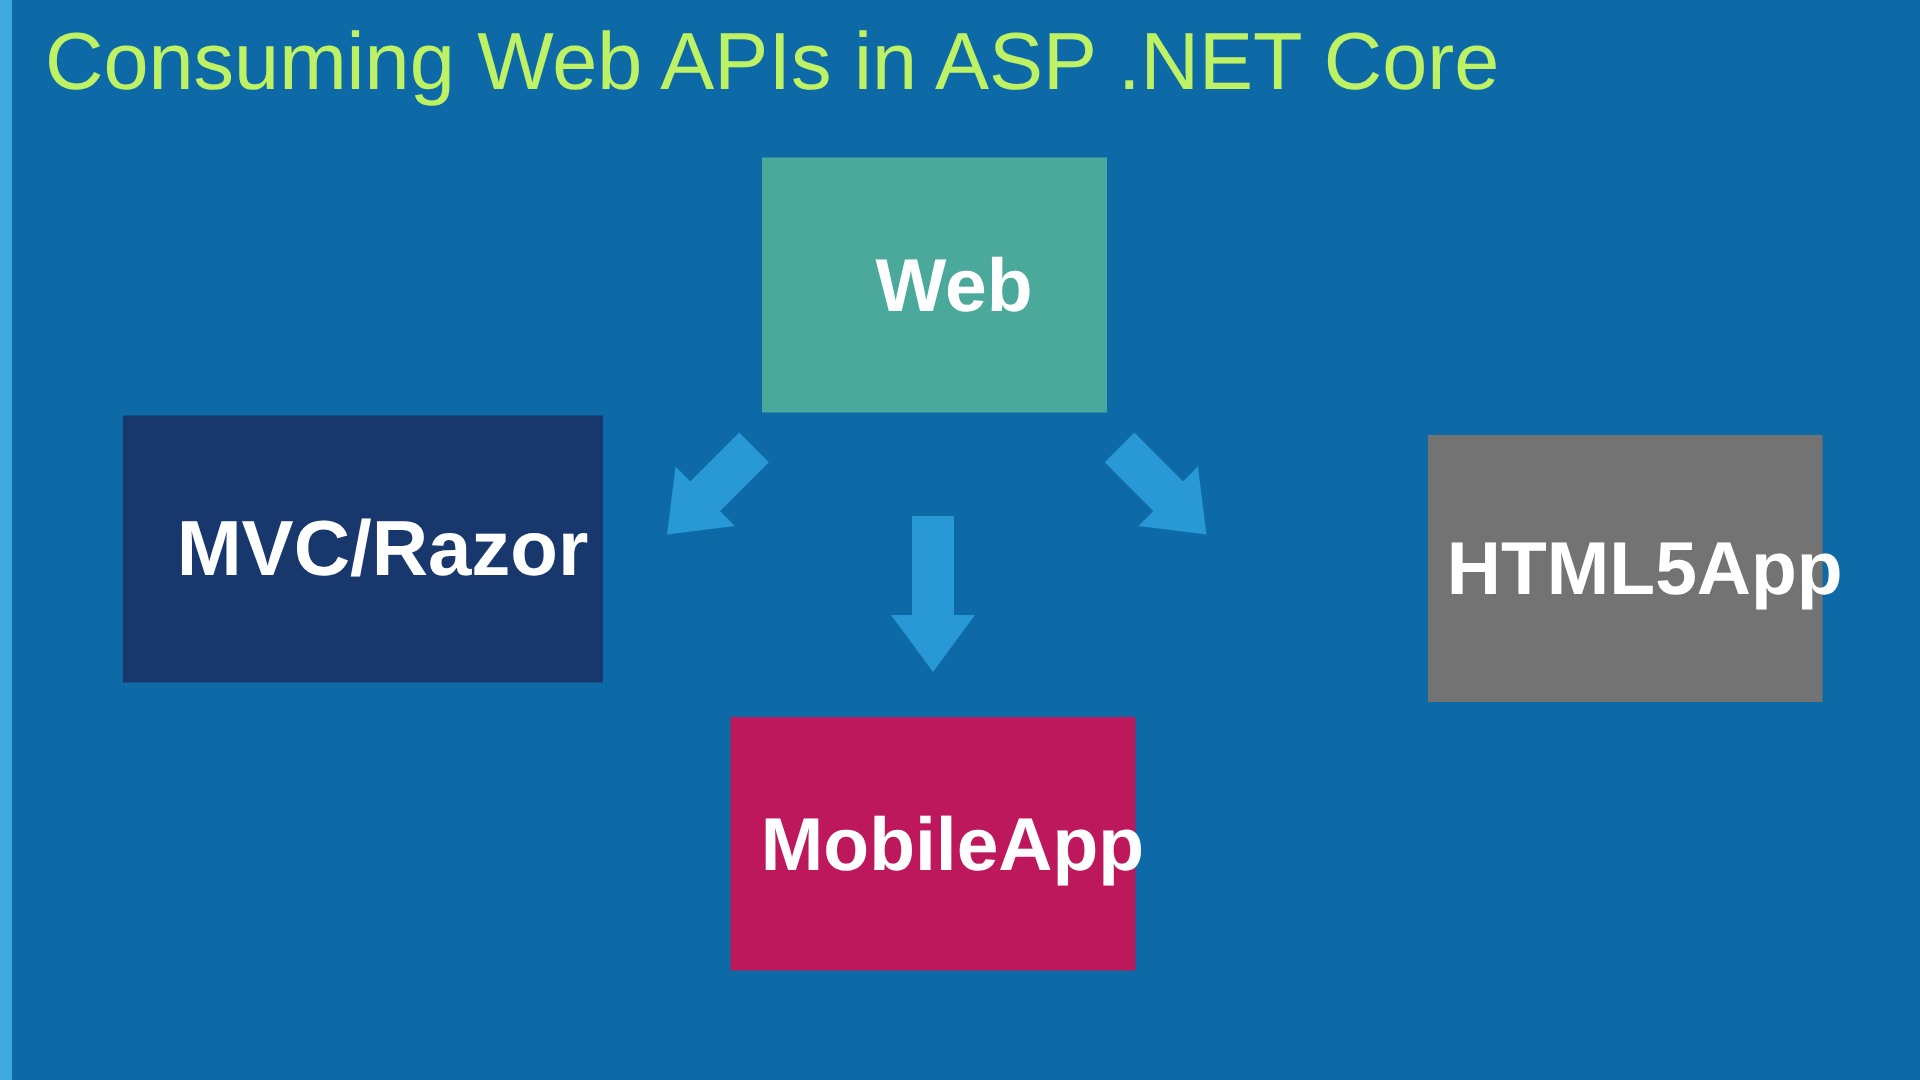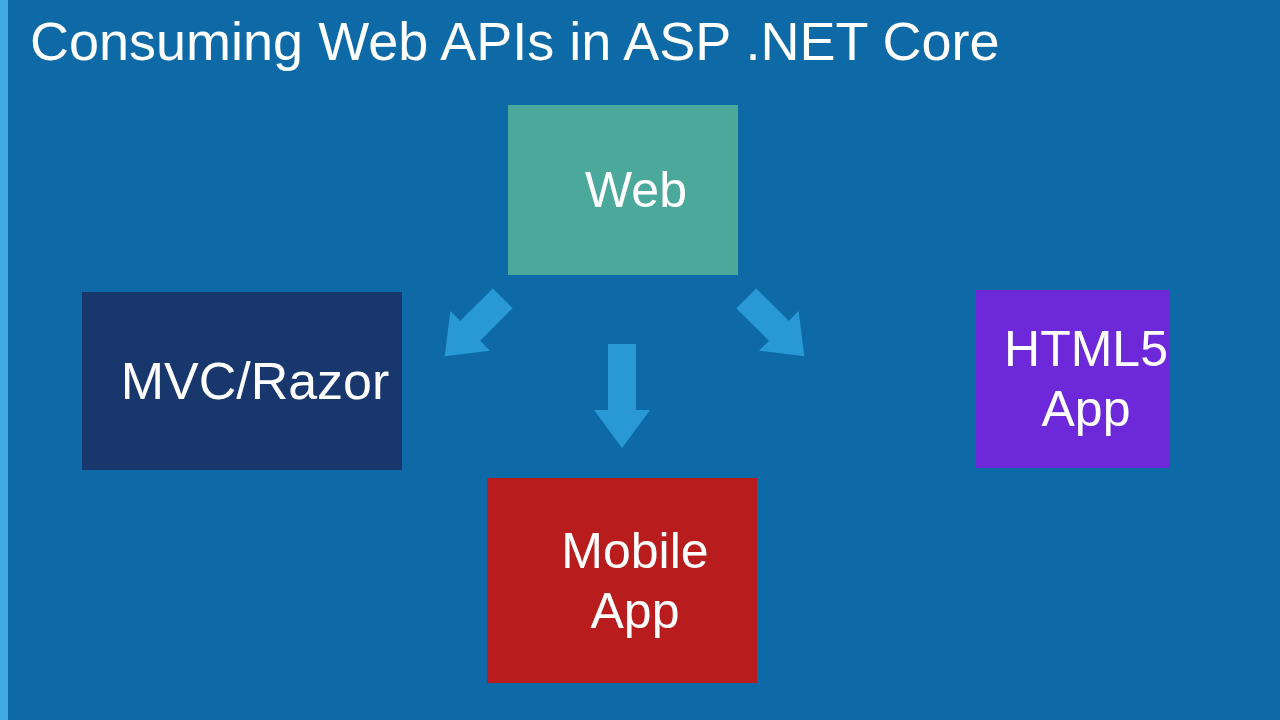--- a/index.html
+++ b/index.html
@@ -21,65 +21,65 @@
       left: 0;
       top: 0;
       width: 8px;
       height: 100%;
       background: #3fa9e0;
     }
     .title {
       position: absolute;
       left: 30px;
       top: 10px;
-      color: #ffffff;
+      color: #bef264;
       font-size: 54px;
       font-weight: 300;
     }
     .box {
       position: absolute;
       color: white;
       display: flex;
-      flex-direction: column;
+      flex-direction: row;
       align-items: center;
       justify-content: center;
       text-align: center;
       font-size: 50px;
       line-height: 1.2;
-      font-weight: 400;
+      font-weight: 700;
       padding-left: 26px;
     }
     .box-webapi {
       left: 508px;
       top: 105px;
       width: 230px;
       height: 170px;
       background: #4aa99a;
     }
     .box-mvc {
       left: 82px;
-      top: 292px;
+      top: 277px;
       width: 320px;
       height: 178px;
       background: #17376d;
       font-size: 52px;
     }
     .box-mobile {
       left: 487px;
       top: 478px;
       width: 270px;
-      height: 205px;
-      background: #b91c1c;
+      height: 169px;
+      background: #be185d;
     }
     .box-html5 {
-      left: 976px;
+      left: 952px;
       top: 290px;
-      width: 194px;
+      width: 263px;
       height: 178px;
-      background: #6d28d9;
+      background: #737373;
     }
     .arrow {
       position: absolute;
       color: #2899d5;
     }
     svg.arrow-svg {
       display: block;
     }
   </style>
 </head>

